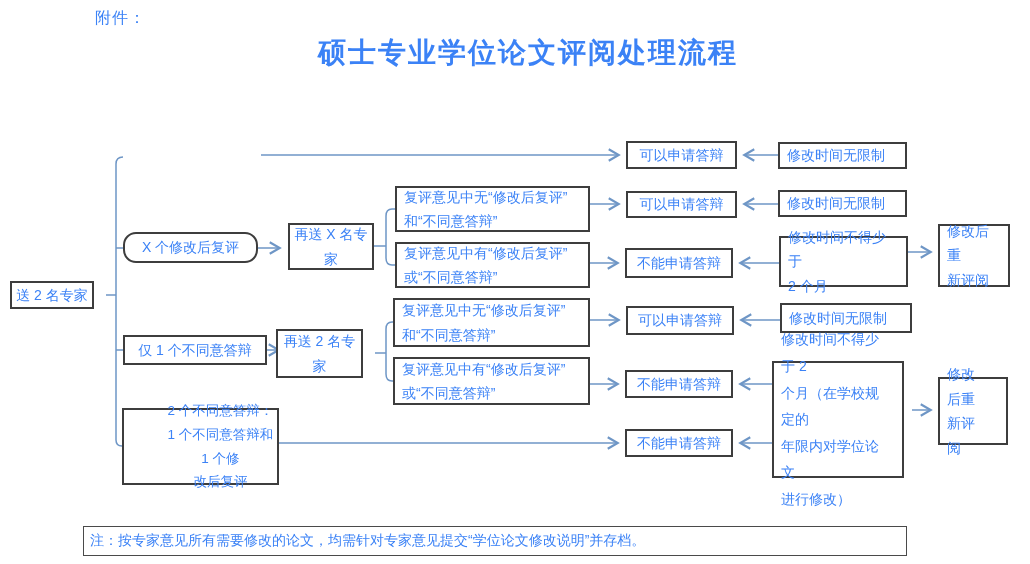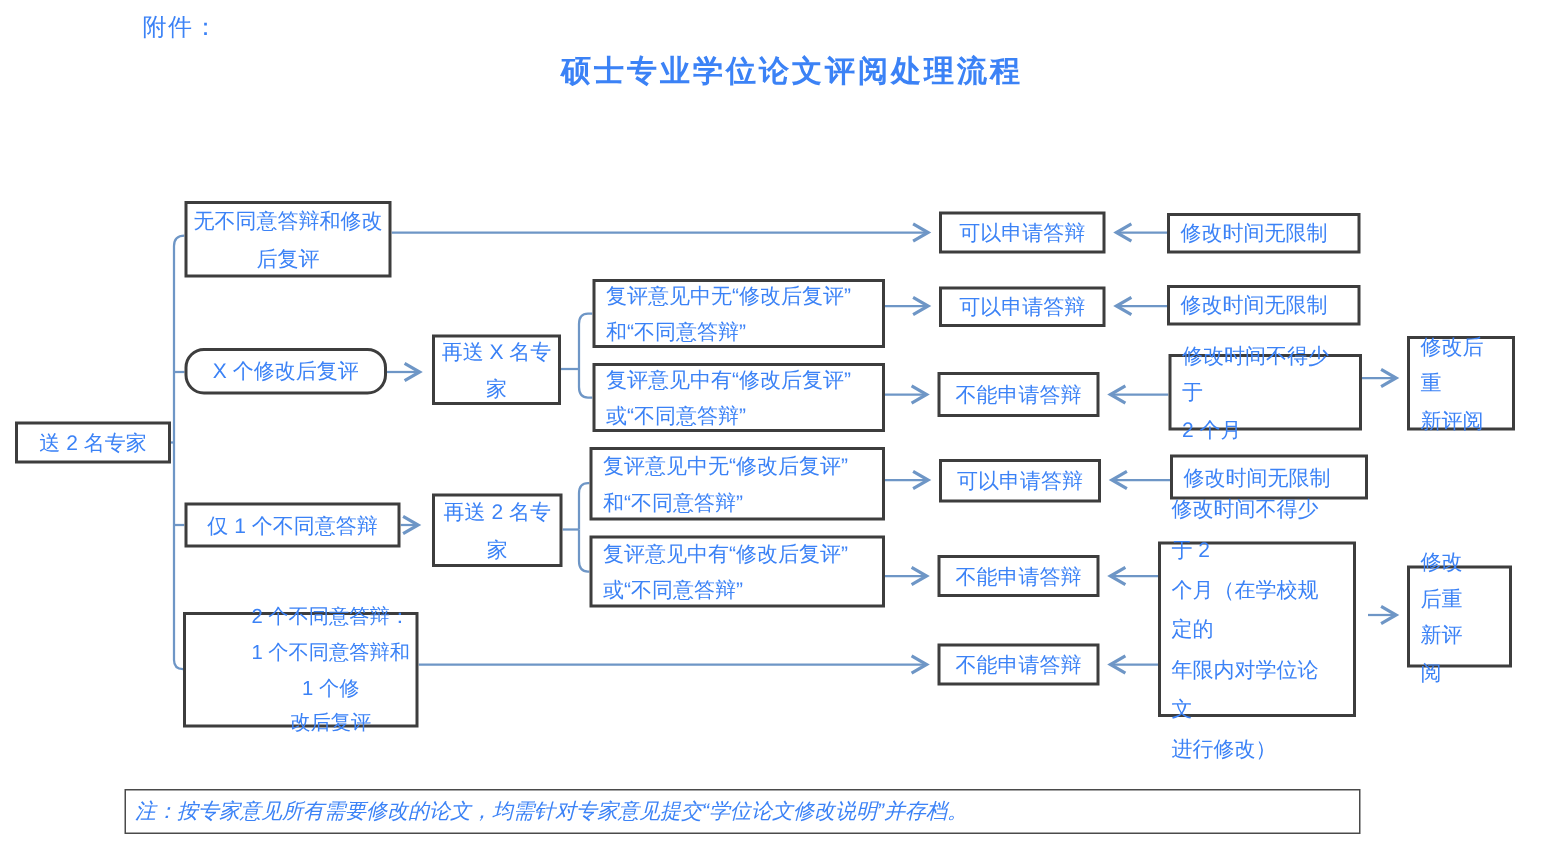--- a/index.html
+++ b/index.html
@@ -11,40 +11,40 @@
     color:#3b82f6;
     overflow:hidden;
   }
   #attachment{
     position:absolute;left:95px;top:8px;
     font-size:16px;letter-spacing:1px;
   }
   #doc-title{
     position:absolute;left:0;top:34px;width:1030px;
     padding-left:26px;box-sizing:border-box;
-    text-align:center;font-size:20px;font-weight:bold;letter-spacing:2px;
+    text-align:center;font-size:28px;font-weight:bold;letter-spacing:2px;
   }
   .box{
     position:absolute;box-sizing:border-box;
     background:#fff;border:2px solid #3d3d3d;
     display:flex;align-items:center;justify-content:center;
     text-align:center;font-size:14px;line-height:1.75;
     white-space:pre-line;
   }
   .box.left{
     justify-content:flex-start;text-align:left;
     padding-left:7px;padding-right:18px;
   }
   .box.small{font-size:13.5px;}
   .box.tall{line-height:1.9;align-items:center;}
   #note-box{
     position:absolute;left:83px;top:526px;width:824px;height:30px;
     box-sizing:border-box;border:1.5px solid #4a4a4a;background:#fff;
     display:flex;align-items:center;padding-left:6px;
-    font-size:14px;white-space:pre-line;font-style:italic;
+    font-size:14px;white-space:pre-line;
   }
   svg.connectors{position:absolute;left:0;top:0;pointer-events:none;}
 </style>
 </head>
 <body>
 
 <div id="stage">
 
   <div id="attachment">附件：</div>
   <div id="doc-title">硕士专业学位论文评阅处理流程</div>
@@ -89,33 +89,31 @@
       <path d="M779,263 L741,263" marker-end="url(#arw)"></path>
       <path d="M780,320 L742,320" marker-end="url(#arw)"></path>
       <path d="M780,384 L741,384" marker-end="url(#arw)"></path>
       <path d="M780,443 L741,443" marker-end="url(#arw)"></path>
 
       <path d="M908,252 L930,252" marker-end="url(#arw)"></path>
       <path d="M912,410 L930,410" marker-end="url(#arw)"></path>
     </g>
   </svg>
 
-  <div class="box" style="left:10px;top:281px;width:104px;height:28px;">送 2 名专家</div>
+  <div class="box" style="left:10px;top:281px;width:84px;height:28px;">送 2 名专家</div>
 
-  <div class="box" style="left:123px;top:134px;width:138px;height:51px;">无不同意答辩和修改
-后复评</div>
   <div class="box" style="left:123px;top:232px;width:135px;height:31px;border-radius:13px;">X 个修改后复评</div>
   <div class="box" style="left:123px;top:335px;width:144px;height:30px;">仅 1 个不同意答辩</div>
   <div class="box small" style="left:122px;top:408px;width:157px;height:77px;padding-left:40px;">2 个不同意答辩：
 1 个不同意答辩和 1 个修
 改后复评</div>
 
   <div class="box" style="left:288px;top:223px;width:86px;height:47px;">再送 X 名专
 家</div>
-  <div class="box" style="left:288px;top:329px;width:87px;height:49px;">再送 2 名专
+  <div class="box" style="left:276px;top:329px;width:87px;height:49px;">再送 2 名专
 家</div>
 
   <div class="box left" style="left:395px;top:186px;width:195px;height:46px;">复评意见中无“修改后复评”
 和“不同意答辩”</div>
   <div class="box left" style="left:395px;top:242px;width:195px;height:46px;">复评意见中有“修改后复评”
 或“不同意答辩”</div>
   <div class="box left" style="left:393px;top:298px;width:197px;height:49px;">复评意见中无“修改后复评”
 和“不同意答辩”</div>
   <div class="box left" style="left:393px;top:357px;width:197px;height:48px;">复评意见中有“修改后复评”
 或“不同意答辩”</div>

